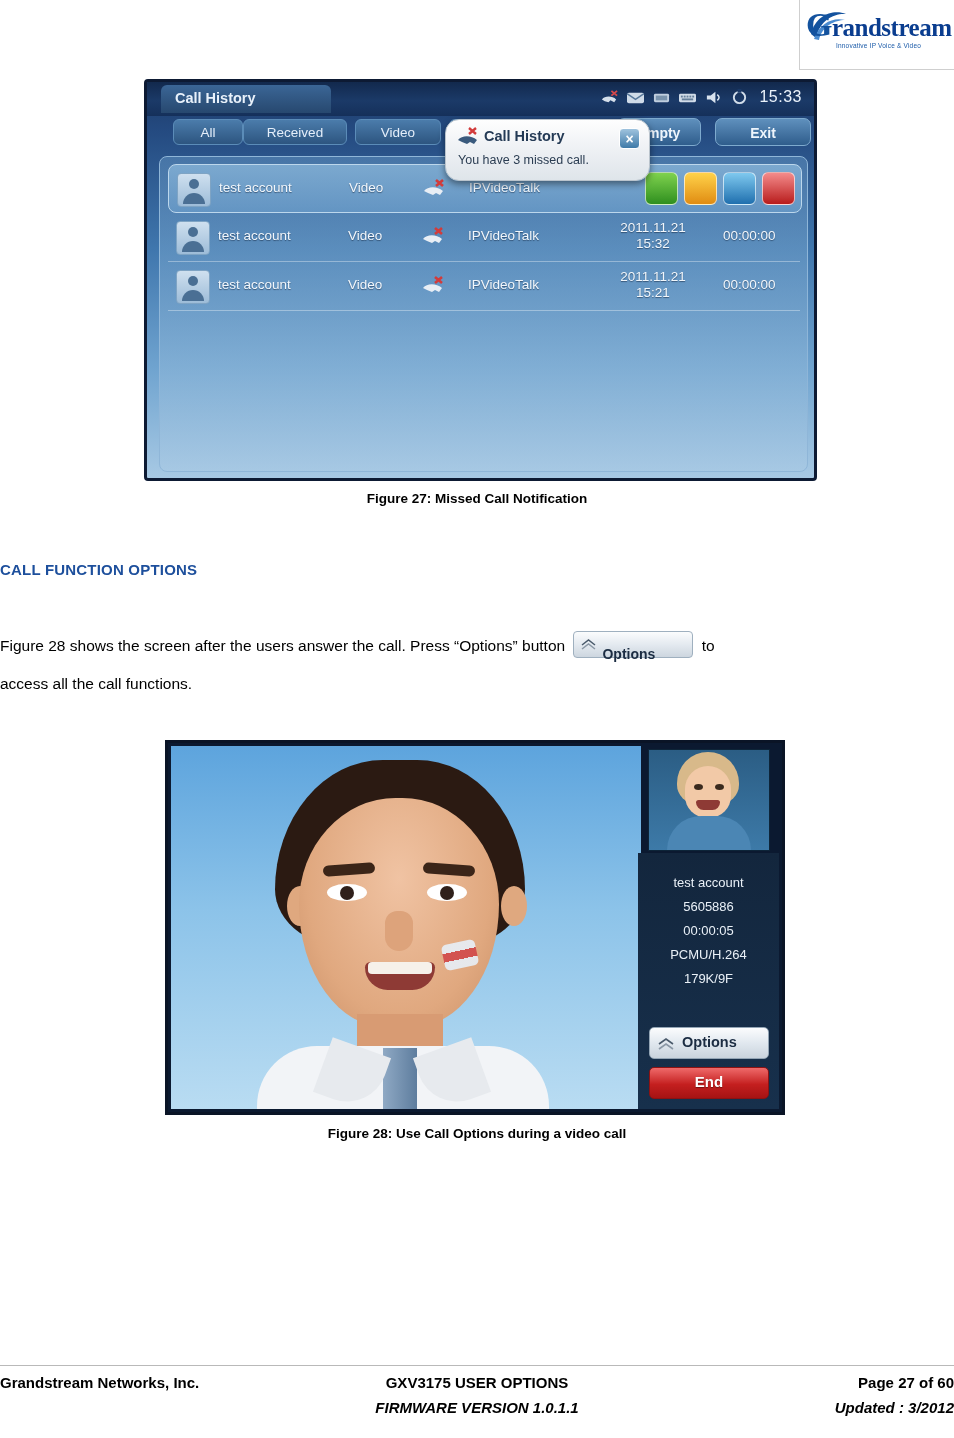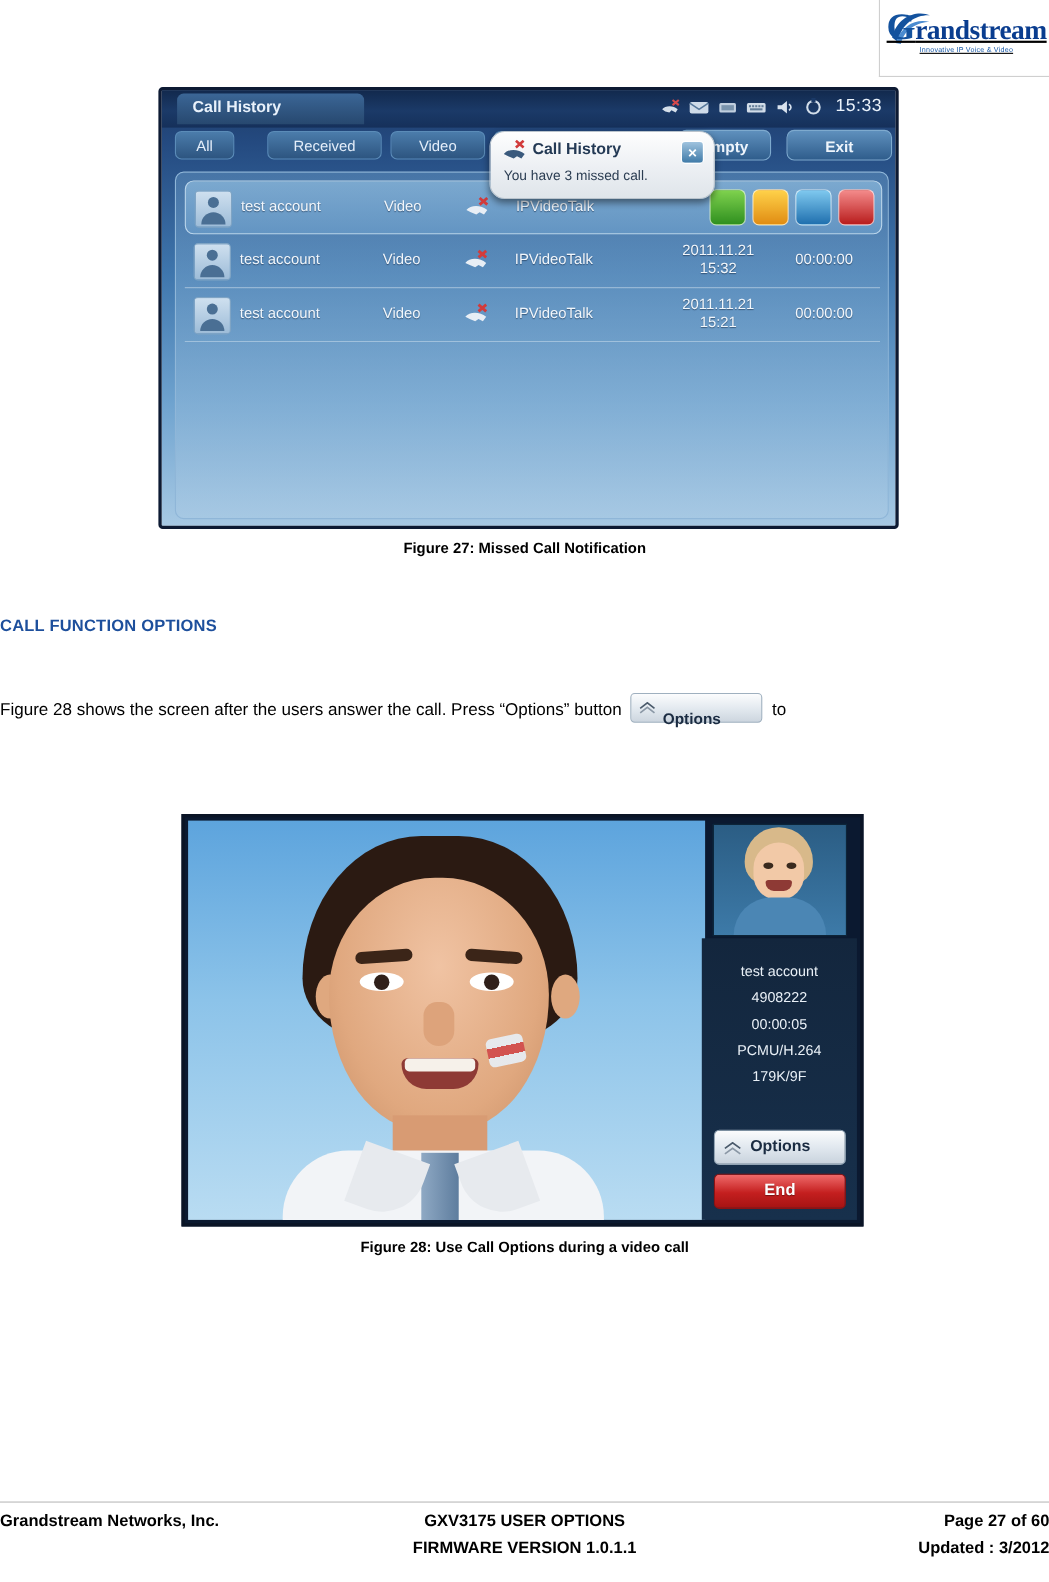--- a/index.html
+++ b/index.html
@@ -27,21 +27,20 @@
     border-bottom: 1px solid #cfcfcf;
     box-sizing: border-box;
     background: #ffffff;
   }
   .logo-inner {
     position: absolute;
     top: 12px;
     left: 6px;
     width: 145px;
     text-align: center;
-    text-decoration: underline;
   }
   .logo-word {
     font-family: "Liberation Serif", serif;
     font-size: 25px;
     font-weight: bold;
     color: #0a3d8f;
     letter-spacing: -0.5px;
     line-height: 26px;
     white-space: nowrap;
   }
@@ -591,21 +590,21 @@
     text-align: center;
     font-size: 15px;
     font-weight: bold;
   }
   .f-right {
     position: absolute;
     right: 0; top: 0;
     font-size: 15px;
     font-weight: bold;
   }
-  .f-italic { }
+  .f-italic { font-style: italic; }
 </style>
 </head>
 <body>
 
 <div class="logo-box">
   <svg class="logo-swoosh" viewBox="0 0 40 34">
     <path d="M3 26 C8 6 26 1 38 6 C26 5 12 12 8 30 Z" fill="#13529e"></path>
     <path d="M6 31 C12 14 26 9 37 12 C27 12 14 18 11 32 Z" fill="#4a8bd0"></path>
   </svg>
   <div class="logo-inner">
@@ -649,21 +648,21 @@
       </svg>
       <svg class="si" viewBox="0 0 20 18">
         <circle cx="10" cy="9" r="6" stroke="#dce7f2" stroke-width="2" fill="none"></circle>
         <rect x="8" y="0" width="4" height="4" fill="#1b3a68"></rect>
       </svg>
       <span class="ch-clock">15:33</span>
     </div>
   </div>
 
   <div class="ch-tabs">
-    <div class="ch-tab" style="left:12px;width:54px;">All</div>
+    <div class="ch-tab" style="left:26px;width:70px;">All</div>
     <div class="ch-tab" style="left:96px;width:104px;">Received</div>
     <div class="ch-tab" style="left:208px;width:86px;">Video</div>
     <div class="ch-tab" style="left:302px;width:86px;">Missed</div>
   </div>
 
   <div class="ch-btn" style="left:470px;width:84px;">Empty</div>
   <div class="ch-btn" style="left:568px;width:96px;">Exit</div>
 
   <div class="ch-listpanel">
 
@@ -733,20 +732,21 @@
     <span>Figure 28 shows the screen after the users answer the call. Press “Options” button</span>
     <span class="opt-inline">
       <svg class="ochev" viewBox="0 0 15 11">
         <path d="M1 6 L7.5 1 L14 6" stroke="#4a5a6b" stroke-width="1.5" fill="none"></path>
         <path d="M1 10 L7.5 5 L14 10" stroke="#8b98a6" stroke-width="1.5" fill="none"></path>
       </svg>
       <span class="olabel">Options</span>
     </span>
     <span>to</span>
   </span>
+  <span class="line">access all the call functions.</span>
 </div>
 
 <div class="fig28">
   <div class="v-main">
     <div class="boy-hair"></div>
     <div class="boy-ear l"></div>
     <div class="boy-ear r"></div>
     <div class="boy-face"></div>
     <div class="boy-brow" style="left:152px;"></div>
     <div class="boy-brow r" style="left:252px;"></div>
@@ -770,21 +770,21 @@
     <div class="pip-face"></div>
     <div class="pip-eye" style="left:45px;"></div>
     <div class="pip-eye" style="left:66px;"></div>
     <div class="pip-mouth"></div>
     <div class="pip-body"></div>
   </div>
 
   <div class="v-side">
     <div class="v-info">
       <div>test account</div>
-      <div>4908222</div>
+      <div>5605886</div>
       <div>00:00:05</div>
       <div>PCMU/H.264</div>
       <div>179K/9F</div>
     </div>
     <div class="v-options">
       <svg class="ochev" viewBox="0 0 16 12">
         <path d="M1 6 L8 1 L15 6" stroke="#4a5a6b" stroke-width="1.6" fill="none"></path>
         <path d="M1 11 L8 6 L15 11" stroke="#8b98a6" stroke-width="1.6" fill="none"></path>
       </svg>
       <span class="olabel">Options</span>

